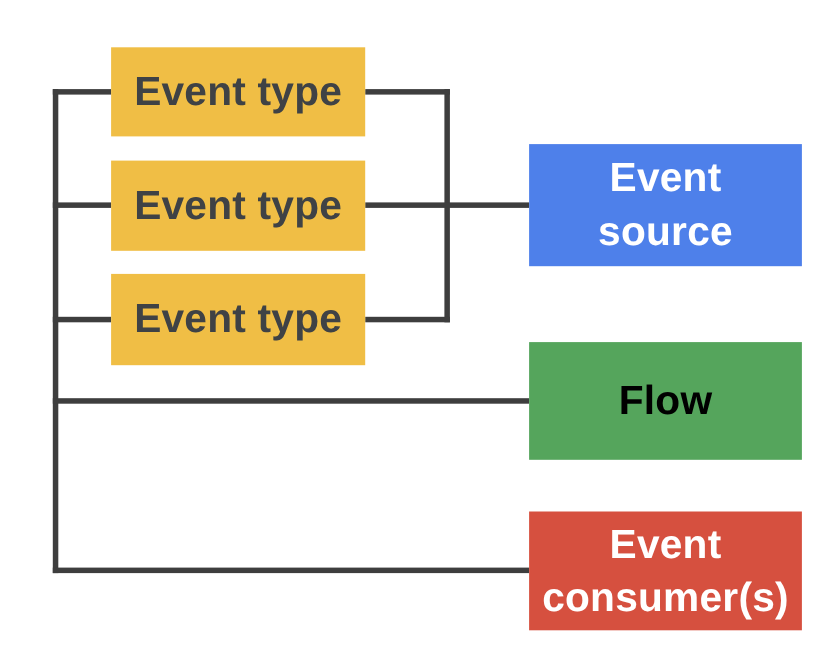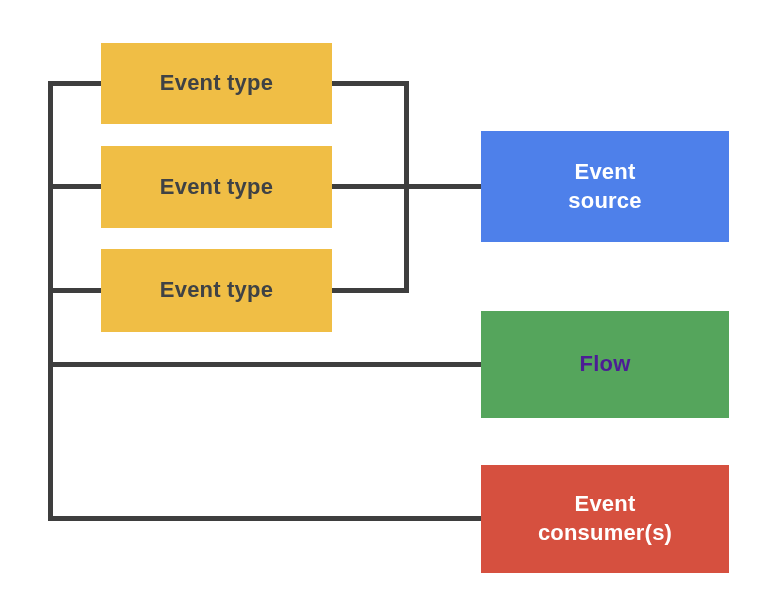--- a/index.html
+++ b/index.html
@@ -15,21 +15,21 @@
     background: #ffffff;
     overflow: hidden;
   }
   .node {
     position: absolute;
     display: flex;
     align-items: center;
     justify-content: center;
     text-align: center;
     font-weight: 700;
-    font-size: 22px;
+    font-size: 37px;
     line-height: 1.3;
     white-space: pre-line;
     letter-spacing: 0.2px;
   }
   .connector {
     position: absolute;
     background: #3E3E3E;
   }
   
   #node-event-type-1 { left: 101px; top: 43px;  width: 231px; height: 81px; }
@@ -68,18 +68,18 @@
 
   <div class="node" id="node-event-type-1" style="background-color: rgb(240, 190, 69); color: rgb(63, 66, 69);">Event type</div>
 
   <div class="node" id="node-event-type-2" style="background-color: rgb(240, 190, 69); color: rgb(63, 66, 69);">Event type</div>
 
   <div class="node" id="node-event-type-3" style="background-color: rgb(240, 190, 69); color: rgb(63, 66, 69);">Event type</div>
 
   <div class="node" id="node-event-source" style="background-color: rgb(78, 128, 234); color: rgb(255, 255, 255);">Event
 source</div>
 
-  <div class="node" id="node-flow" style="background-color: rgb(85, 165, 92); color: #4c1d95;">Flow</div>
+  <div class="node" id="node-flow" style="background-color: rgb(85, 165, 92); color: #000000;">Flow</div>
 
   <div class="node" id="node-event-consumers" style="background-color: rgb(214, 80, 63); color: rgb(255, 255, 255);">Event
 consumer(s)</div>
 
 </div>
 
 </body></html>

